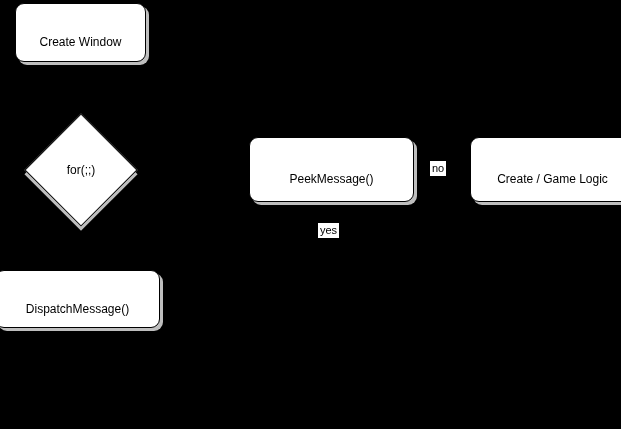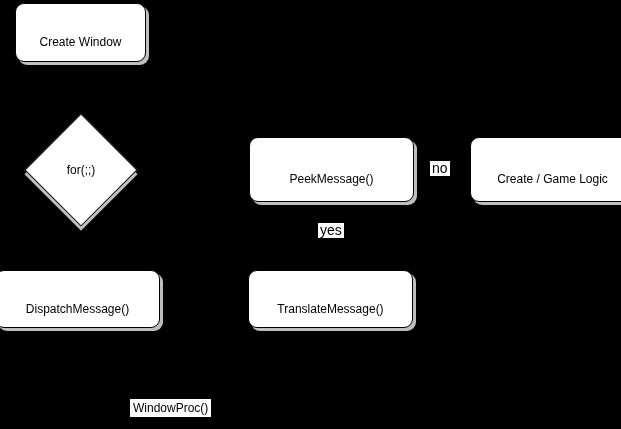--- a/index.html
+++ b/index.html
@@ -69,21 +69,21 @@
     background: #000000;
   }
   .conn-v { width: 1px; }
   .conn-h { height: 1px; }
 
   
   .edge-label {
     position: absolute;
     background: #ffffff;
     color: #000000;
-    font-size: 14px;
+    font-size: 11px;
     line-height: 13px;
     padding: 1px 2px;
     white-space: nowrap;
     user-select: none;
   }
   .edge-label.wide {
     font-size: 12px;
     line-height: 16px;
     padding: 1px 3px;
   }
@@ -145,29 +145,23 @@
   </div>
 
   <div class="node" style="left:470px; top:137px; width:165px; height:65px;">
     <span class="lbl">Create / Game Logic</span>
   </div>
 
   <div class="node" style="left:-5px; top:270px; width:165px; height:58px;">
     <span class="lbl">DispatchMessage()</span>
   </div>
 
-  <div class="node" style="left:248px; top:270px; width:165px; height:58px;">
-    <span class="lbl">TranslateMessage()</span>
-  </div>
 
   <div class="edge-label" style="left:430px; top:161px;">
     <span>no</span>
   </div>
 
   <div class="edge-label" style="left:318px; top:223px;text-align:center;">
     <span>yes</span>
   </div>
 
-  <div class="edge-label wide" style="left:130px; top:399px;">
-    <span>WindowProc()</span>
-  </div>
 
 </div>
 
 </body></html>

